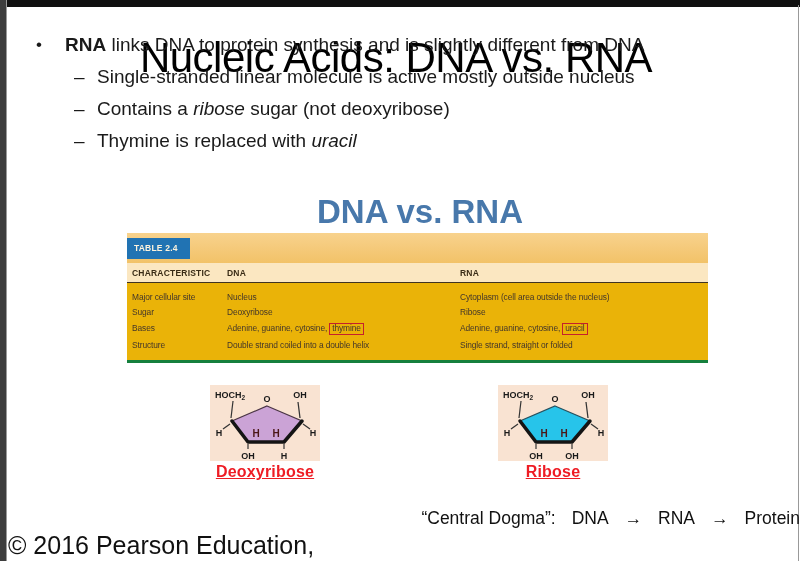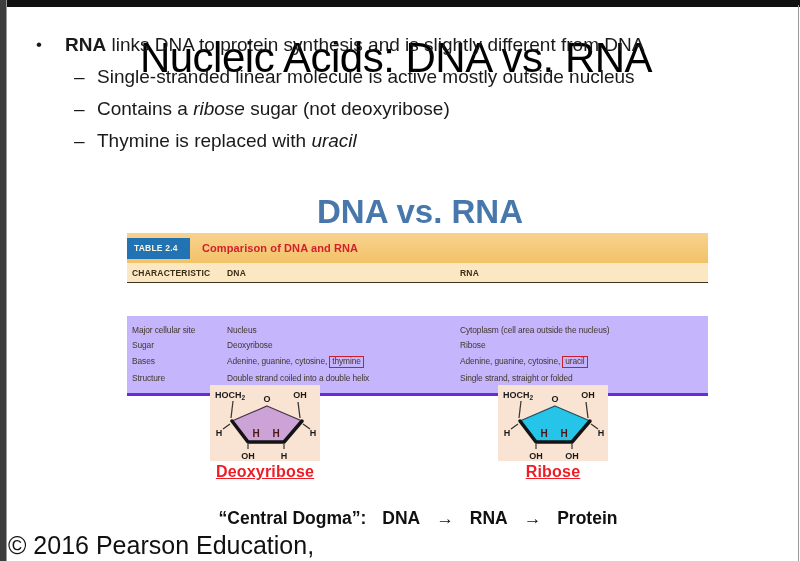--- a/index.html
+++ b/index.html
@@ -32,37 +32,37 @@
 
   
   .t24{position:absolute;left:127px;top:233px;width:581px;font-family:"Liberation Sans",sans-serif;}
   .t-head{display:flex;height:30px;background:linear-gradient(#f8d28d,#f2c268);align-items:center;}
   .t-tag{width:56px;height:21px;background:#2173b3;color:#fdf3dd;font-size:8.5px;font-weight:bold;
          line-height:21px;padding-left:7px;letter-spacing:0.2px;}
   .t-title{color:#d21f2e;font-size:11px;font-weight:bold;margin-left:12px;letter-spacing:0.1px;}
   .t-cols{display:grid;grid-template-columns:95px 233px 1fr;height:19px;background:#fbe7c1;
           border-bottom:1.5px solid #3f3322;align-items:center;padding-left:5px;
           font-size:8.5px;font-weight:bold;color:#3a2c16;letter-spacing:0.2px;}
-  .t-body{background:#c4b5fd;padding:6px 0 7px;border-bottom:3px solid #6d28d9;margin-top:33px;}
+  .t-body{background:#eab308;padding:6px 0 7px;border-bottom:3px solid #15803d;}
   .t-row{display:grid;grid-template-columns:95px 233px 1fr;padding:2.5px 0 2.5px 5px;
          font-size:8.4px;line-height:1.3;color:#43362a;letter-spacing:-0.1px;}
   .t-row .cell{padding-right:8px;}
   .boxed{border:1px solid #c5202c;padding:0 2px;margin-left:2px;display:inline-block;line-height:1.15;text-align:right;}
 
   
   .fig{position:absolute;width:110px;text-align:center;}
   .fig-deoxy{left:210px;top:385px;}
   .fig-ribose{left:498px;top:385px;}
   .sugar-box{width:110px;height:76px;background:#f9e3d2;}
   .sugar-label{display:inline-block;margin-top:2px;font-size:16px;font-weight:bold;color:#ee1c24;
                text-decoration:underline;letter-spacing:0.2px;}
 
   
-  .dogma{position:absolute;left:36px;right:0;top:508px;display:flex;justify-content:center;
-         gap:16px;font-size:17.5px;font-weight:bold;color:#111;}
+  .dogma{position:absolute;left:36px;right:0;top:508px;display:flex;justify-content:flex-end;
+         gap:16px;font-size:17.5px;font-weight:normal;color:#111;}
   .copyright{position:absolute;left:8px;top:531px;font-size:25px;color:#111;}
 </style>
 </head>
 <body>
 
 <div class="top-bar"></div>
 <div class="left-strip"></div>
 <div class="right-line"></div>
 
 <h1 class="slide-title">Nucleic Acids: DNA vs. RNA</h1>
@@ -83,21 +83,20 @@
 <div class="bullet-row sub s3">
   <span class="marker">–</span>
   <span><span>Thymine is replaced with </span><span class="it">uracil</span><span></span></span>
 </div>
 
 <h2 class="section-heading">DNA vs. RNA</h2>
 
 <div class="t24">
   <div class="t-head">
     <span class="t-tag">TABLE 2.4</span>
-    <span class="t-title">Comparison of DNA and RNA</span>
   </div>
   <div class="t-cols">
     <span>CHARACTERISTIC</span>
     <span>DNA</span>
     <span>RNA</span>
   </div>
   <div class="t-body">
     <div class="t-row">
       <span class="cell">Major cellular site</span>
       <span class="cell">Nucleus</span>

